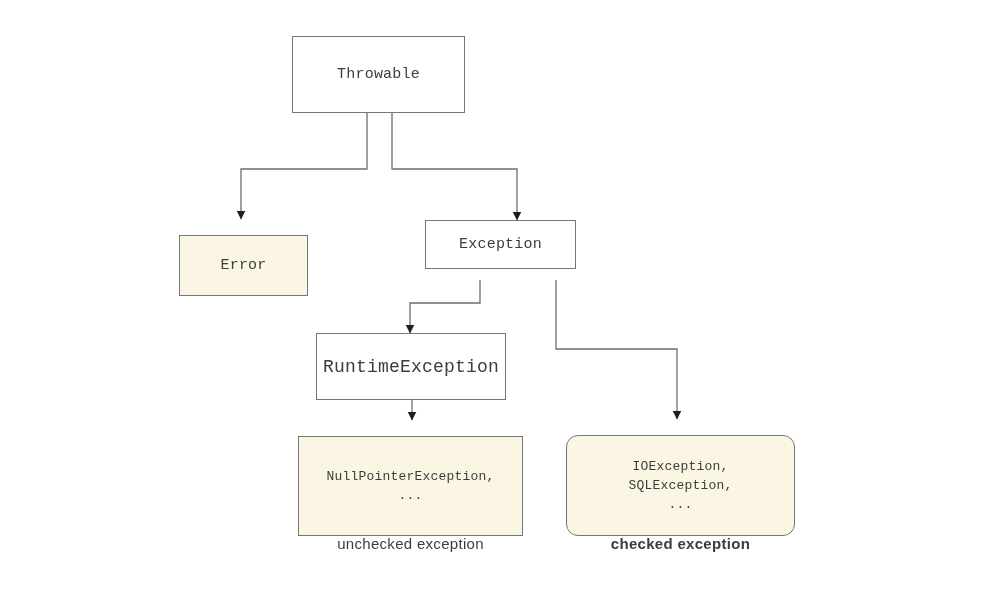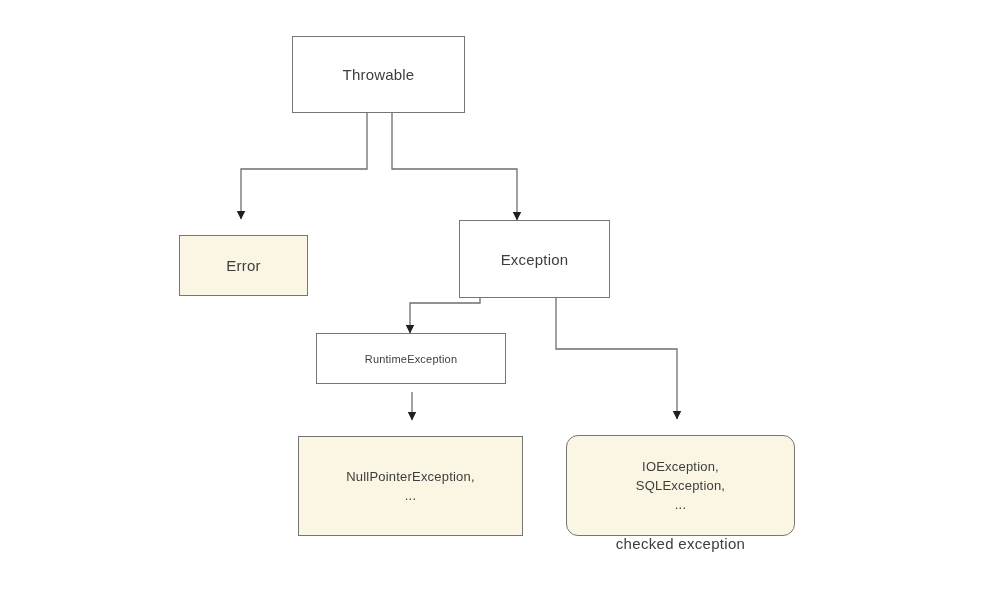--- a/index.html
+++ b/index.html
@@ -29,39 +29,40 @@
   .node {
     position: absolute;
     box-sizing: border-box;
     border: 1px solid var(--box-border, #757575);
     display: flex;
     align-items: center;
     justify-content: center;
     text-align: center;
     color: var(--text, #3d3d3d);
     letter-spacing: 0.2px;
+    font-family: Liberation Mono, monospace;
   }
   .box-white { background: var(--box-fill-white, #ffffff); }
   .box-cream { background: var(--box-fill-cream, #faf6e3); margin-top: 16px; }
   .multi { flex-direction: column; line-height: 19px; }
   #node-throwable  { left: 292px; top: 36px;  width: 173px; height: 77px;  font-size: 15px; }
   #node-error      { left: 179px; top: 219px; width: 129px; height: 61px;  font-size: 15px; }
-  #node-exception  { left: 459px; top: 220px; width: 151px; height: 78px;  font-size: 15px; }
-  #node-runtime    { left: 316px; top: 333px; width: 190px; height: 51px;  font-size: 11px; }
+  #node-exception  { left: 425px; top: 220px; width: 151px; height: 49px;  font-size: 15px; }
+  #node-runtime    { left: 316px; top: 333px; width: 190px; height: 67px;  font-size: 18px; }
   #node-unchecked  { left: 298px; top: 420px; width: 225px; height: 100px; font-size: 13px; }
   #node-checked    { left: 566px; top: 419px; width: 229px; height: 101px; font-size: 13px; border-radius: 12px; }
   .caption {
     position: absolute;
     color: var(--text, #3d3d3d);
     font-size: 15px;
     text-align: center;
     letter-spacing: 0.3px;
   }
   #caption-unchecked { left: 298px; top: 535px; width: 225px; }
-  #caption-checked   { left: 566px; top: 535px; width: 229px; }
+  #caption-checked   { left: 566px; top: 535px; width: 229px; font-weight: bold; }
 </style>
 </head>
 <body>
 
 <div class="canvas">
 
   <svg class="edges" width="986" height="616" aria-hidden="true">
     <defs>
       <marker id="arrowhead" markerUnits="userSpaceOnUse" markerWidth="10" markerHeight="10" refX="8.5" refY="4.5" orient="auto">
         <path d="M0,0 L9,4.5 L0,9 Z" fill="var(--arrowhead, #1f1f1f)"></path>
@@ -94,15 +95,16 @@
     <span>NullPointerException,</span>
     <span>...</span>
   </div>
 
   <div class="node box-cream multi" id="node-checked">
     <span>IOException,</span>
     <span>SQLException,</span>
     <span>...</span>
   </div>
 
+  <div class="caption" id="caption-unchecked">unchecked exception</div>
   <div class="caption" id="caption-checked">checked exception</div>
 
 </div>
 
 </body></html>

